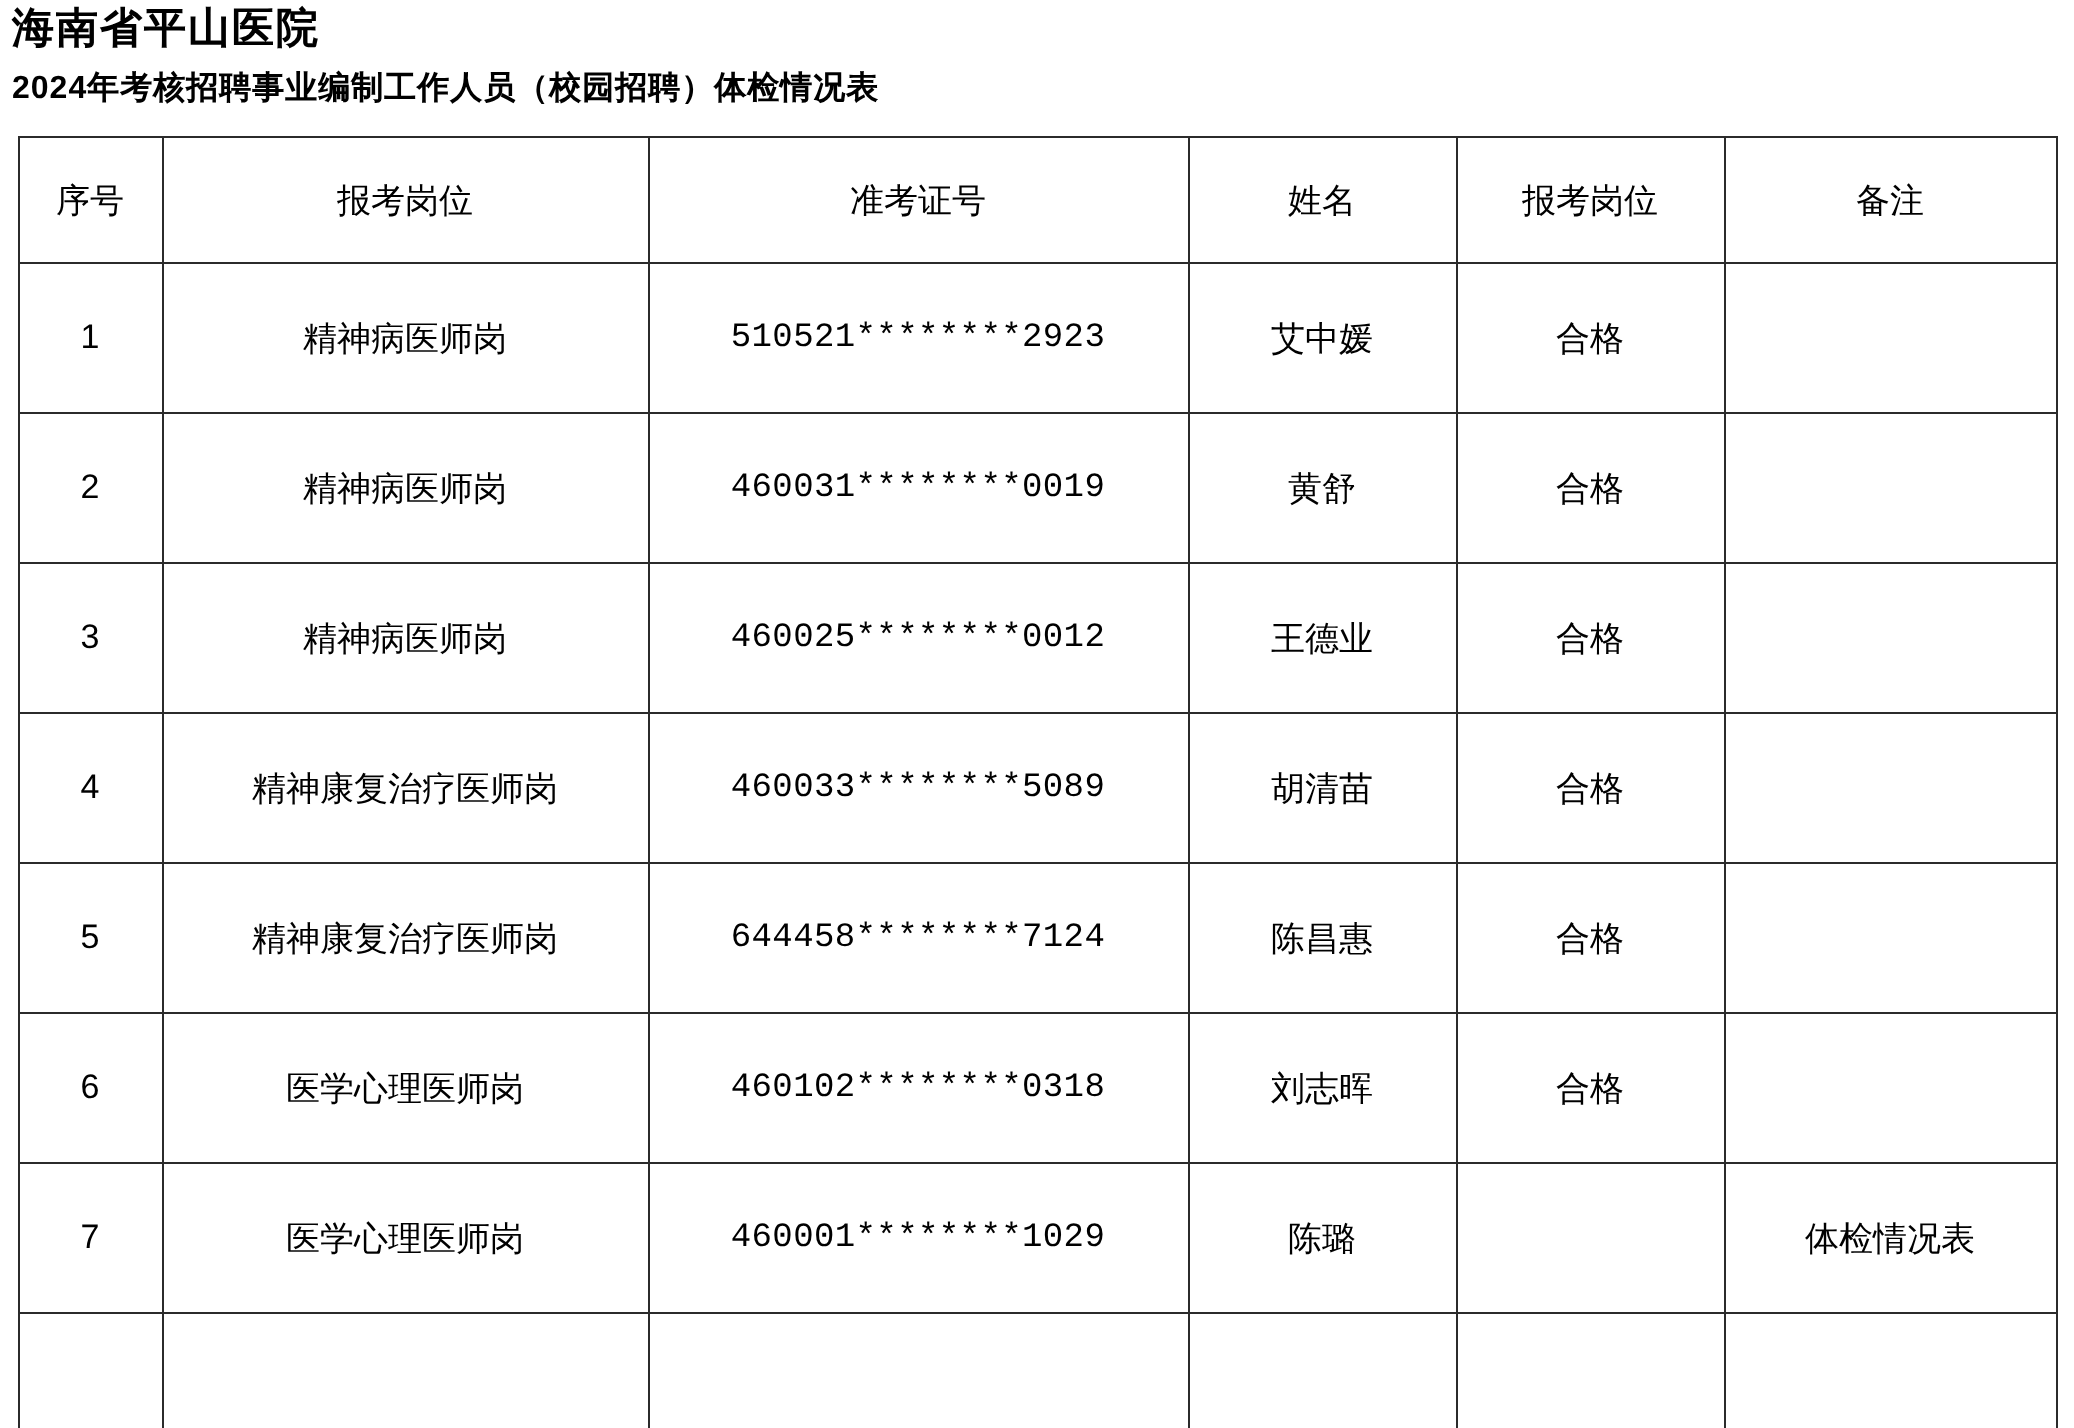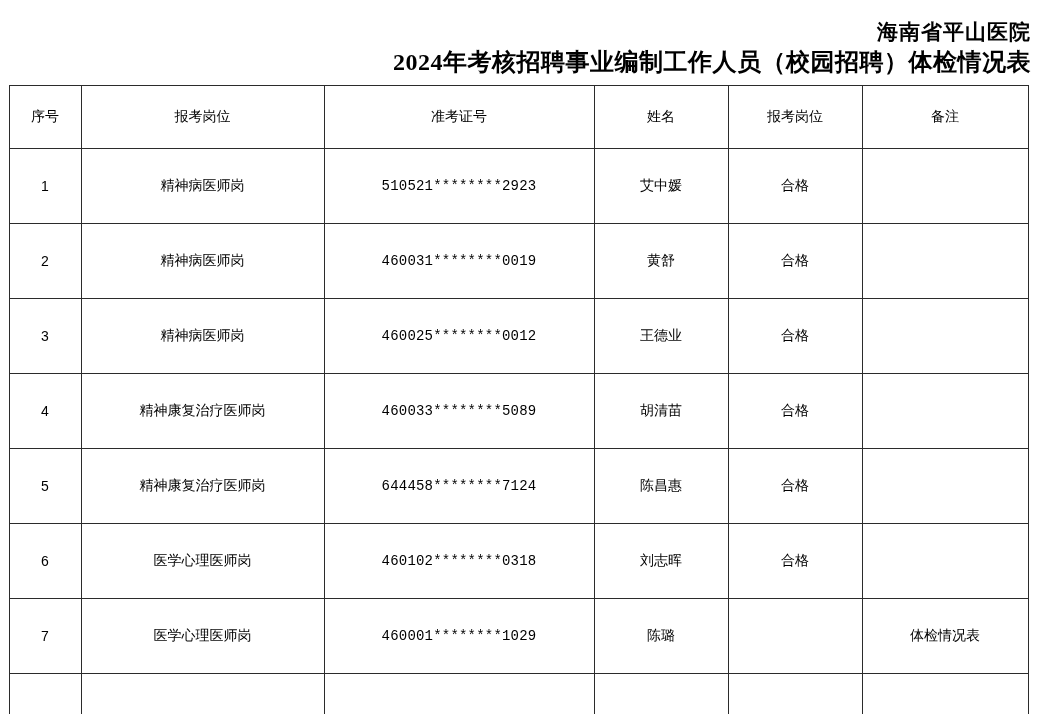--- a/index.html
+++ b/index.html
@@ -15,49 +15,48 @@
     overflow: hidden;
   }
   .page {
     position: relative;
     width: 1037px;
     height: 714px;
     box-sizing: border-box;
     padding: 0 6px;
   }
   .title-block {
-    text-align: right;
-    padding-top: 17px;
+    text-align: left;
+    padding-top: 0;
     padding-bottom: 8px;
-    font-family: Liberation Serif, serif;
   }
   .title-line1 {
     font-size: 21px;
     font-weight: bold;
     line-height: 30px;
     letter-spacing: 1px;
   }
   .title-line2 {
-    font-size: 24px;
+    font-size: 16px;
     font-weight: bold;
     line-height: 30px;
     letter-spacing: 0.5px;
   }
   table.report {
     border-collapse: collapse;
     width: 1019px;
     margin: 0 auto;
     table-layout: fixed;
   }
   table.report th,
   table.report td {
     border: 1px solid #2b2b2b;
     text-align: center;
     vertical-align: middle;
-    font-size: 14px;
+    font-size: 17px;
     font-weight: normal;
     padding: 0;
     height: 74px;
     overflow: hidden;
     white-space: nowrap;
   }
   table.report thead th {
     height: 62px;
   }
   col.c0 { width: 72px; }

